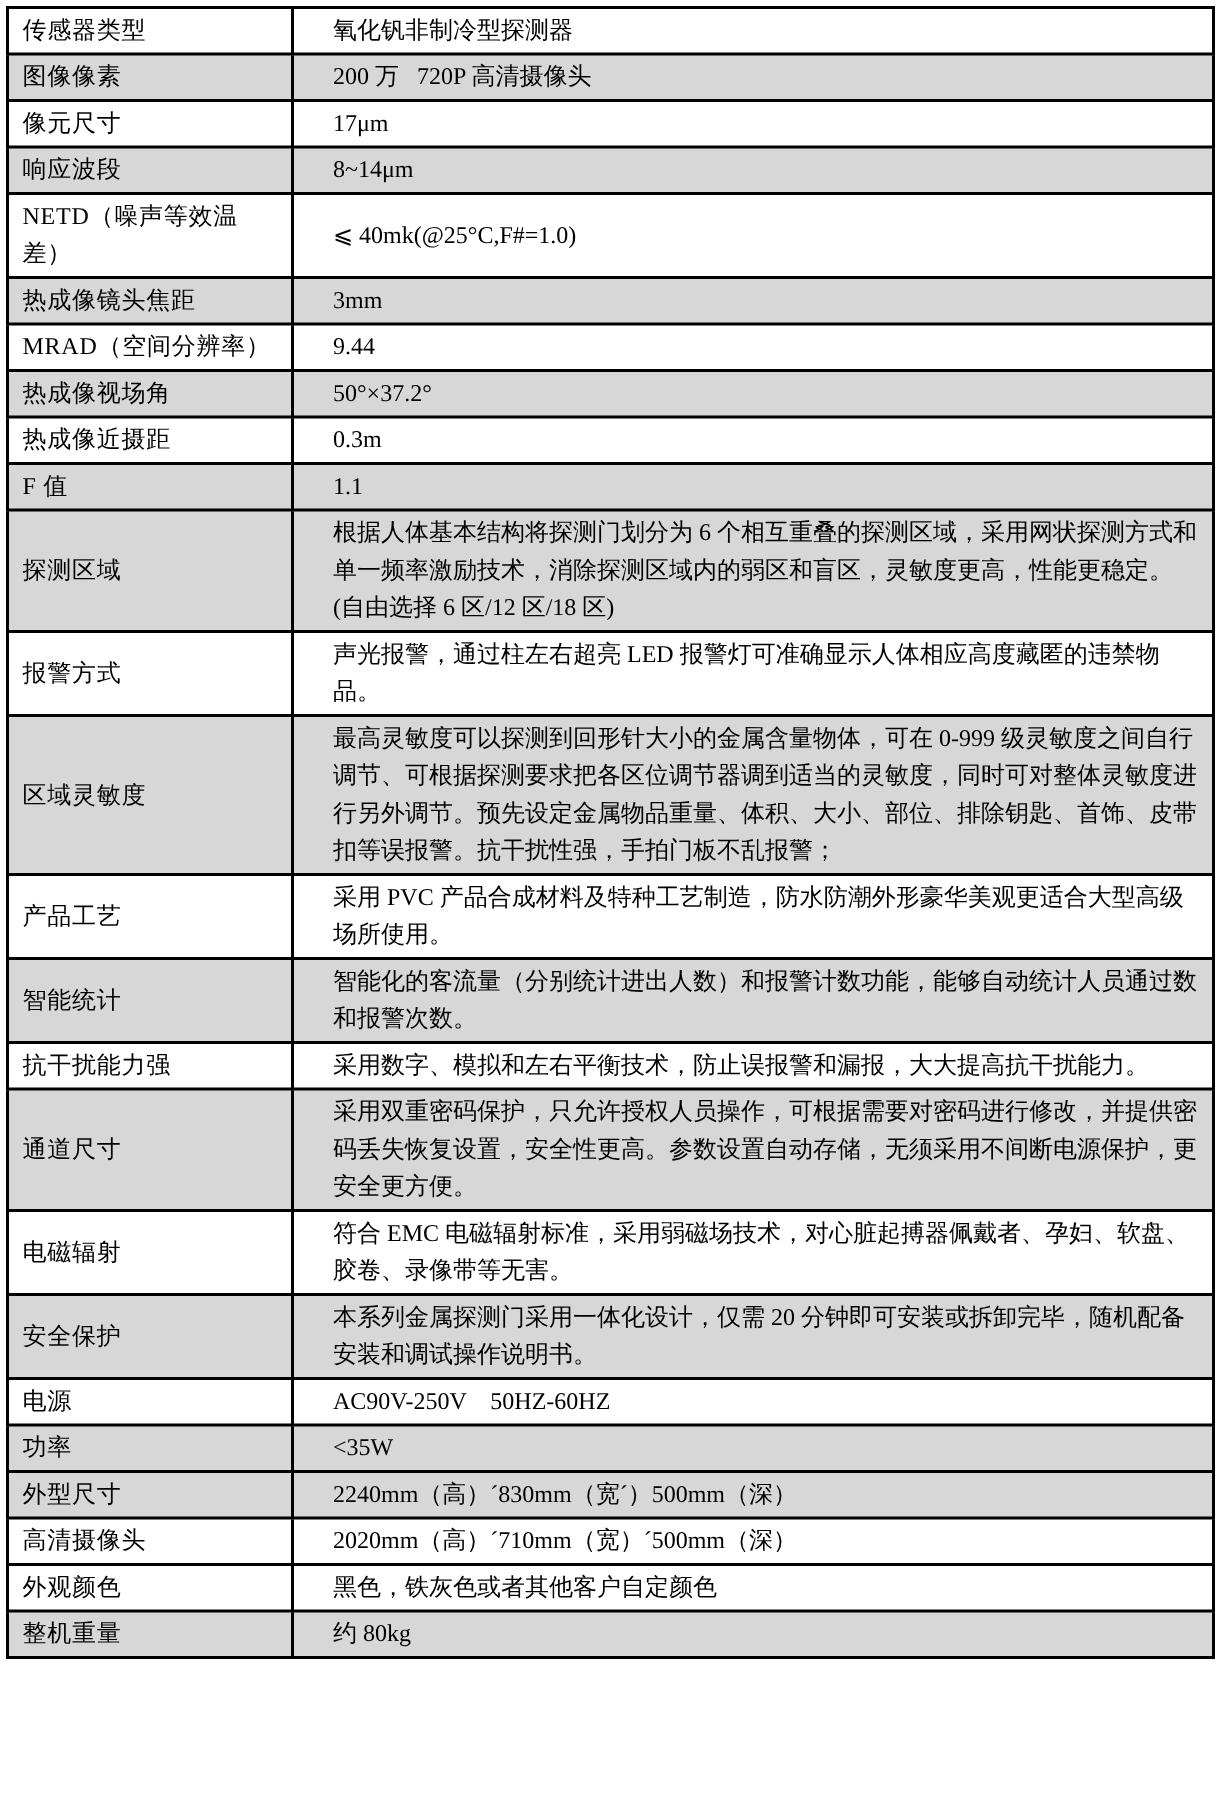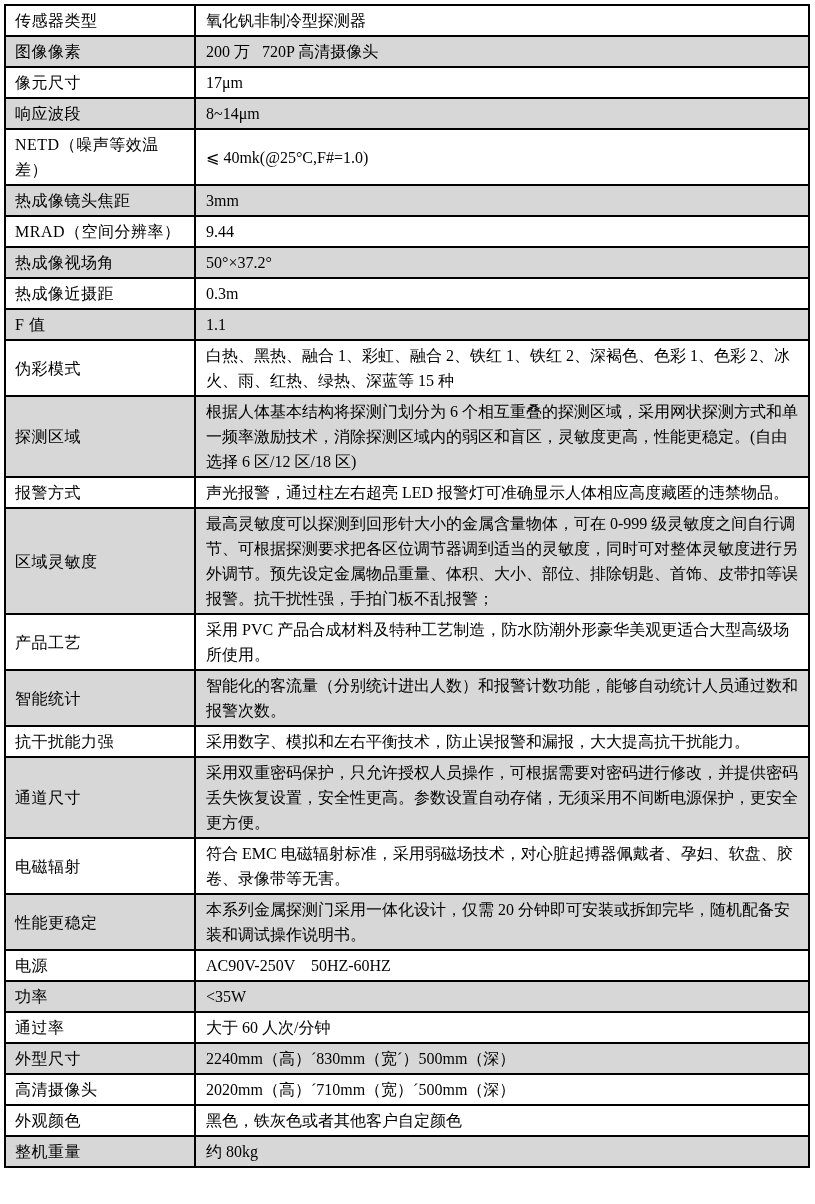--- a/index.html
+++ b/index.html
@@ -30,21 +30,21 @@
     line-height: 25px;
     padding: 2px 8px;
     vertical-align: middle;
     word-break: break-all;
   }
   td.label-cell {
     padding-left: 9px;
     letter-spacing: 0.5px;
   }
   td.value-cell {
-    padding-left: 10px;
+    padding-left: 26px;
     white-space: pre-wrap;
   }
   tr.shaded td {
     background: var(--shaded, #d7d7d7);
   }
 </style>
 </head>
 <body>
 
 <div class="page">
@@ -87,24 +87,20 @@
     <td class="value-cell">50°×37.2°</td>
   </tr>
         <tr>
     <td class="label-cell">热成像近摄距</td>
     <td class="value-cell">0.3m</td>
   </tr>
         <tr class="shaded">
     <td class="label-cell">F 值</td>
     <td class="value-cell">1.1</td>
   </tr>
-        <tr>
-    <td class="label-cell">伪彩模式</td>
-    <td class="value-cell">白热、黑热、融合 1、彩虹、融合 2、铁红 1、铁红 2、深褐色、色彩 1、色彩 2、冰火、雨、红热、绿热、深蓝等 15 种</td>
-  </tr>
         <tr class="shaded">
     <td class="label-cell">探测区域</td>
     <td class="value-cell">根据人体基本结构将探测门划分为 6 个相互重叠的探测区域，采用网状探测方式和单一频率激励技术，消除探测区域内的弱区和盲区，灵敏度更高，性能更稳定。(自由选择 6 区/12 区/18 区)</td>
   </tr>
         <tr>
     <td class="label-cell">报警方式</td>
     <td class="value-cell">声光报警，通过柱左右超亮 LED 报警灯可准确显示人体相应高度藏匿的违禁物品。</td>
   </tr>
         <tr class="shaded">
     <td class="label-cell">区域灵敏度</td>
@@ -124,34 +120,30 @@
   </tr>
         <tr class="shaded">
     <td class="label-cell">通道尺寸</td>
     <td class="value-cell">采用双重密码保护，只允许授权人员操作，可根据需要对密码进行修改，并提供密码丢失恢复设置，安全性更高。参数设置自动存储，无须采用不间断电源保护，更安全更方便。</td>
   </tr>
         <tr>
     <td class="label-cell">电磁辐射</td>
     <td class="value-cell">符合 EMC 电磁辐射标准，采用弱磁场技术，对心脏起搏器佩戴者、孕妇、软盘、胶卷、录像带等无害。</td>
   </tr>
         <tr class="shaded">
-    <td class="label-cell">性能更稳定</td>
+    <td class="label-cell">安全保护</td>
     <td class="value-cell">本系列金属探测门采用一体化设计，仅需 20 分钟即可安装或拆卸完毕，随机配备安装和调试操作说明书。</td>
   </tr>
         <tr>
     <td class="label-cell">电源</td>
     <td class="value-cell">AC90V-250V    50HZ-60HZ</td>
   </tr>
         <tr class="shaded">
     <td class="label-cell">功率</td>
     <td class="value-cell">&lt;35W</td>
-  </tr>
-        <tr>
-    <td class="label-cell">通过率</td>
-    <td class="value-cell">大于 60 人次/分钟</td>
   </tr>
         <tr class="shaded">
     <td class="label-cell">外型尺寸</td>
     <td class="value-cell">2240mm（高）´830mm（宽´）500mm（深）</td>
   </tr>
         <tr>
     <td class="label-cell">高清摄像头</td>
     <td class="value-cell">2020mm（高）´710mm（宽）´500mm（深）</td>
   </tr>
         <tr>

